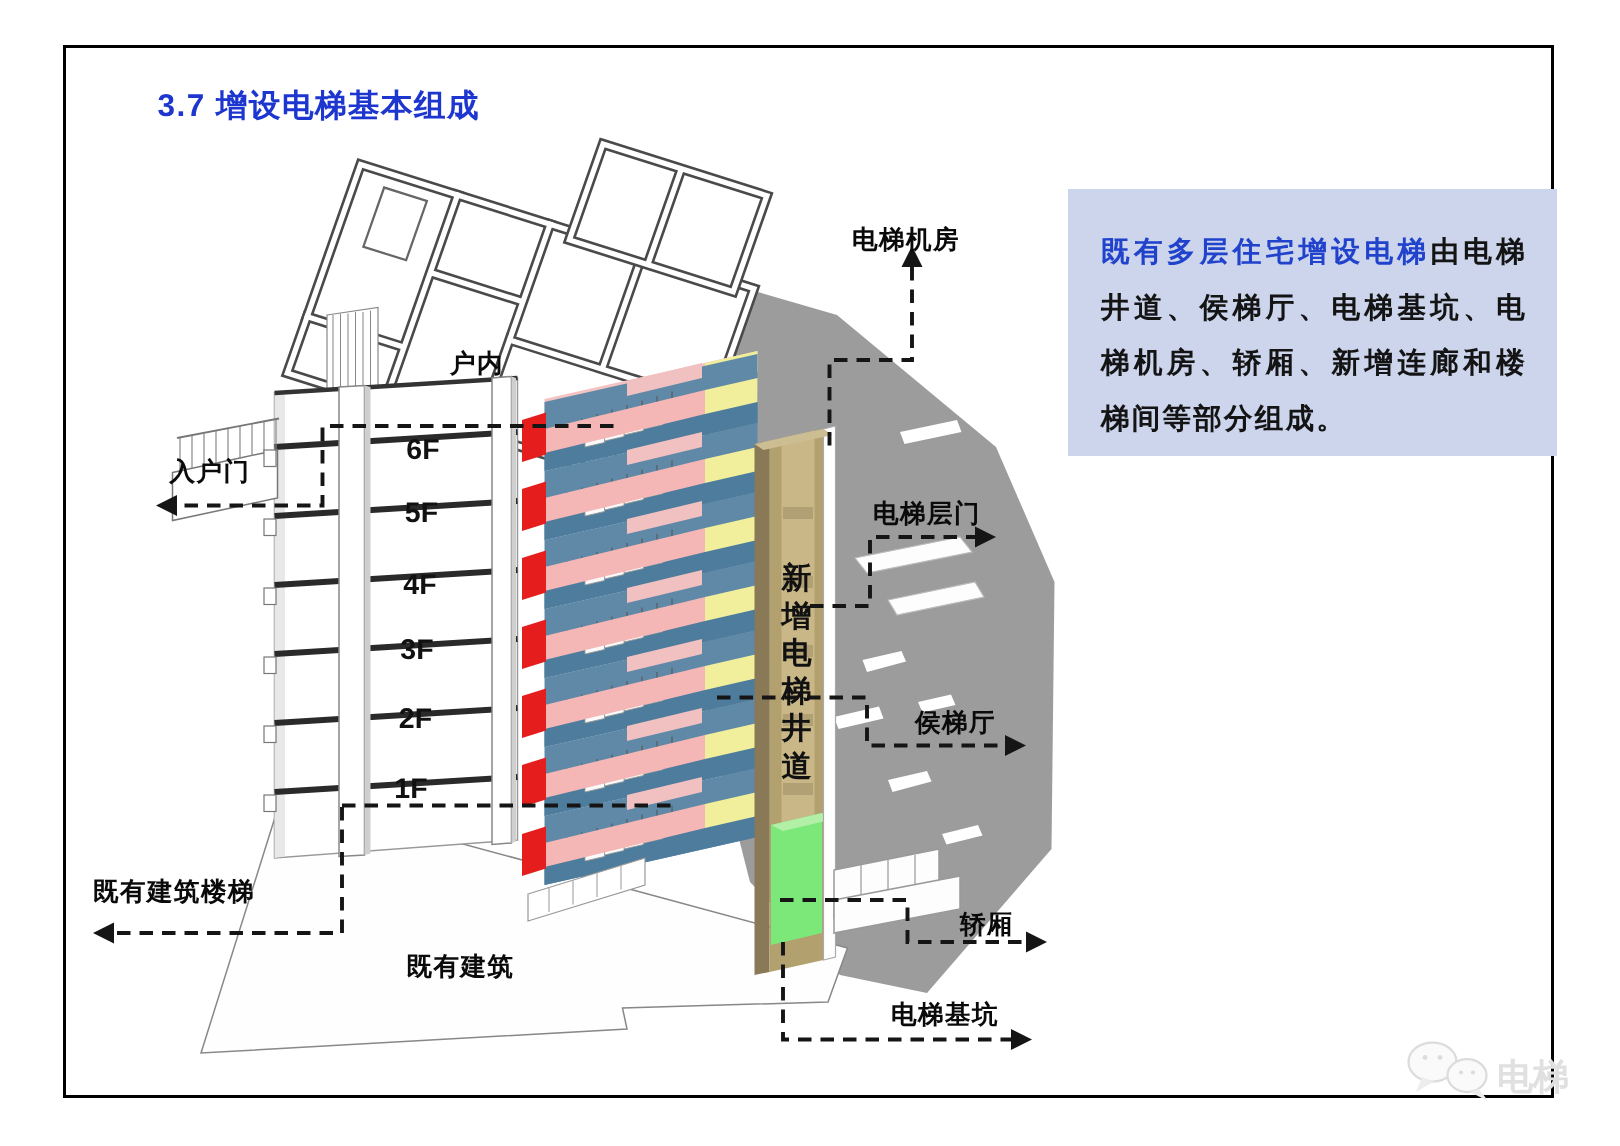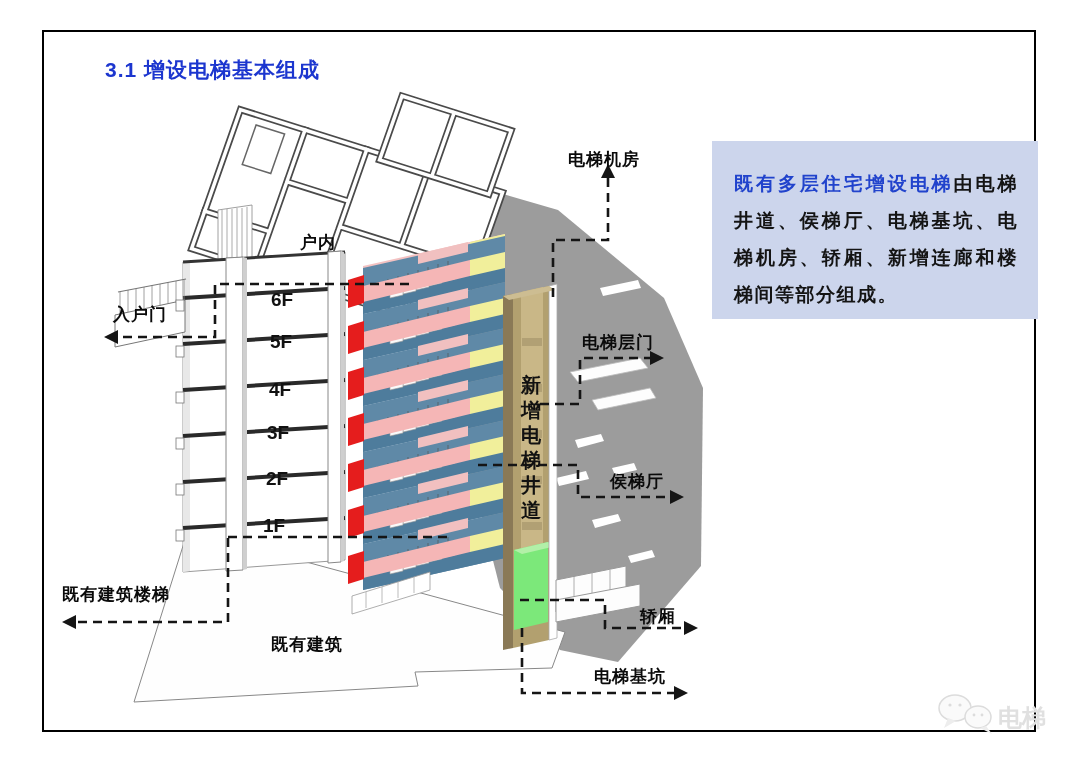--- a/index.html
+++ b/index.html
@@ -5,39 +5,39 @@
   html,body{margin:0;padding:0;background:#fff;width:1080px;height:764px;
     font-family:"Liberation Sans","DejaVu Sans",sans-serif;}
   #stage{position:relative;width:1080px;height:764px;background:#fff;overflow:hidden;}
   #frame{position:absolute;left:42px;top:30px;width:994px;height:702px;
     border:2px solid #000;box-sizing:border-box;}
   #title{position:absolute;left:105px;top:56px;font-size:21px;font-weight:bold;
     color:#1c36cf;letter-spacing:1px;}
   .info-box{position:absolute;left:712px;width:326px;background:#ccd5ec;
     box-sizing:border-box;padding:24px 20px 10px 22px;font-size:19px;font-weight:bold;
     color:#141414;line-height:37px;letter-spacing:1.5px;text-align:justify;}
-  #box1{top:141px;height:178px;}
+  #box1{top:126px;height:178px;}
   #box2{top:396px;height:160px;padding-top:42px;}
   .hl{color:#2143cc;}
   svg{position:absolute;left:0;top:0;}
   .lbl{font-size:17px;font-weight:bold;fill:#0a0a0a;letter-spacing:1px;}
   .floor{font-size:19px;font-weight:bold;fill:#111;}
   .shaftch{font-size:20px;font-weight:bold;fill:#111;}
   .dash{stroke:#151515;stroke-width:2.6;stroke-dasharray:9 6;fill:none;}
   .arrow{fill:#151515;stroke:none;}
   .wallD{stroke:#4a4a4a;stroke-width:7;fill:none;stroke-linecap:square;}
   .wallW{stroke:#fff;stroke-width:3.5;fill:none;stroke-linecap:square;}
   .wire{fill:#fdfdfd;stroke:#999;stroke-width:1;}
 </style>
 </head>
 <body>
 
 <div id="stage">
   <div id="frame"></div>
-  <div id="title">3.1 增设电梯基本组成</div>
+  <div id="title">3.7 增设电梯基本组成</div>
 
   <svg width="1080" height="764" viewBox="0 0 1080 764">
     <defs>
       <g id="stair-module">
         <polygon points="363,-20 505,-52 505,-6 363,26" fill="#5f89a7"></polygon>
         <polygon points="363,6 505,-26 505,-6 363,26" fill="#4e7c9c"></polygon>
         <polygon points="418,-34 468,-46 468,-36 418,-24" fill="#f1c0c0"></polygon>
         <line x1="372" y1="4" x2="452" y2="-20" stroke="#444" stroke-width="1"></line>
         <g stroke="#555" stroke-width="0.7">
           <line x1="378" y1="2" x2="378" y2="-6"></line>

